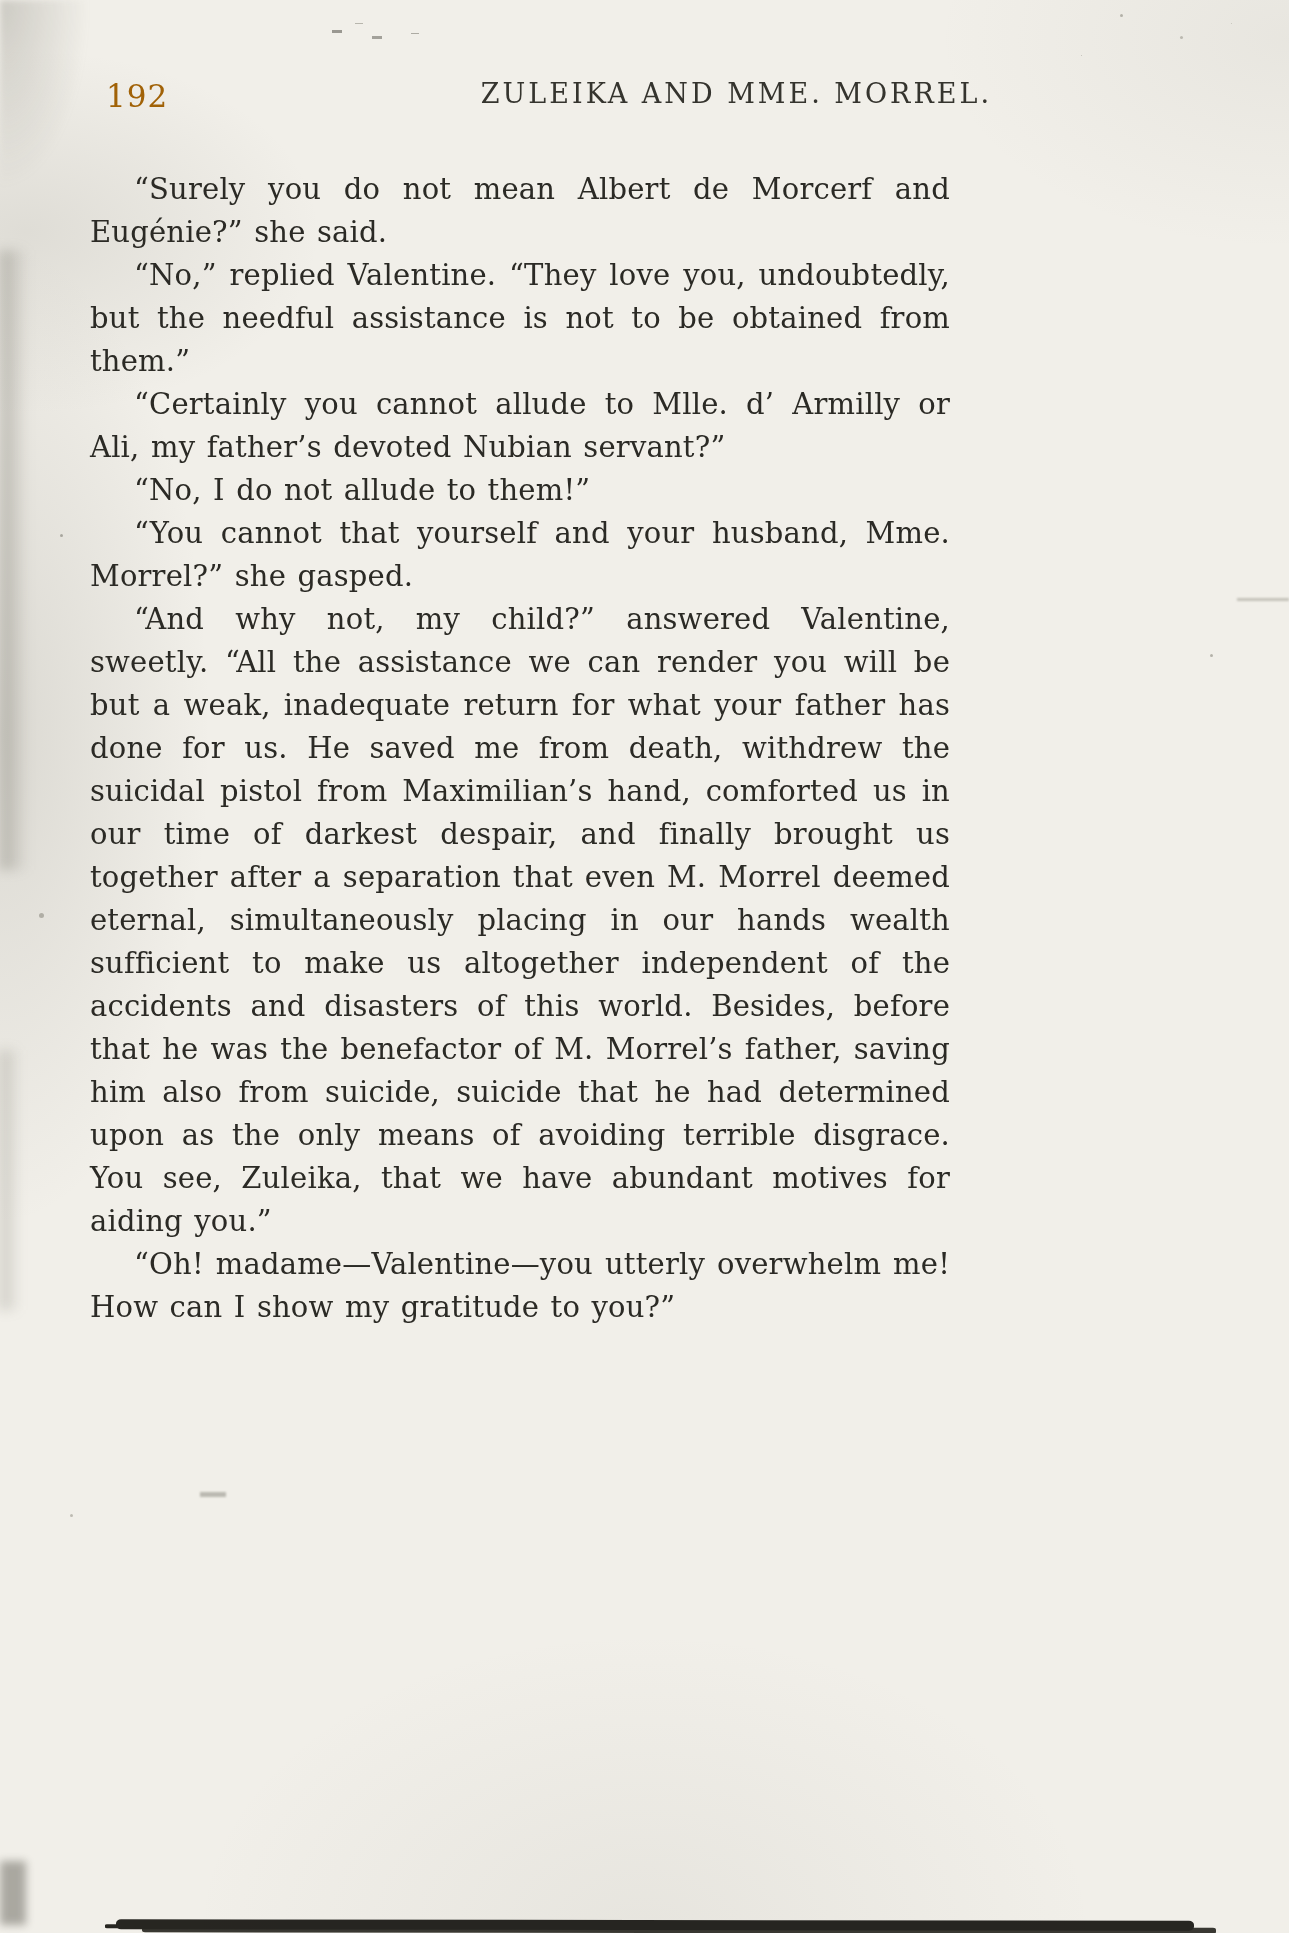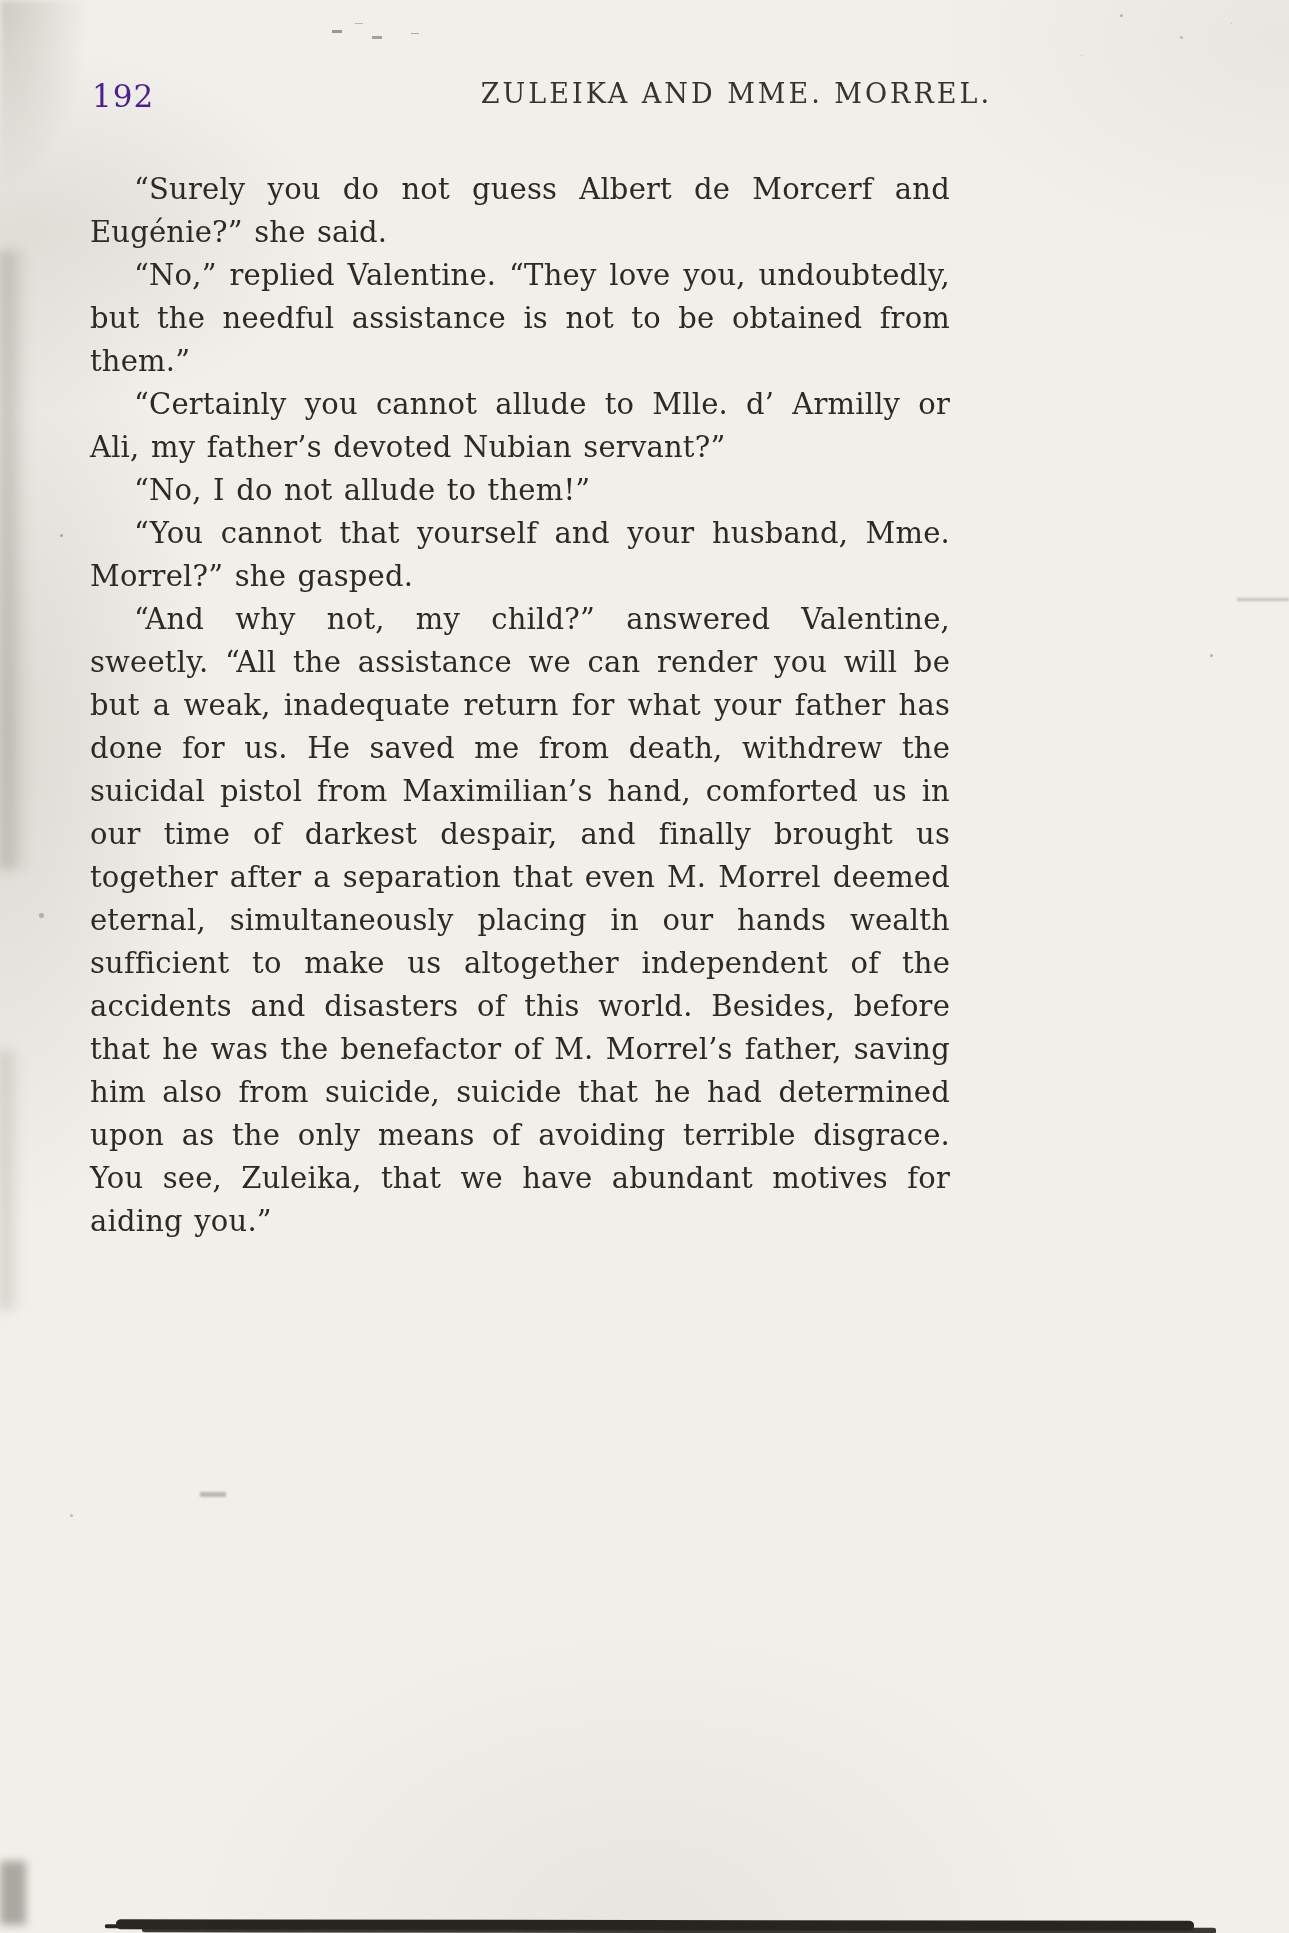--- a/index.html
+++ b/index.html
@@ -28,25 +28,25 @@
     top: 78px;
     width: 860px;
   }
 
   .running-head {
     position: relative;
     height: 46px;
   }
   .page-number {
     position: absolute;
-    left: 2px;
+    left: 16px;
     top: 0;
     font-size: 31px;
     letter-spacing: 1px;
-    color: #4c1d95;
+    color: #a16207;
     text-align: right;
   }
   .head-title {
     display: block;
     text-align: right;
     transform: translateX(42px);
     font-size: 27px;
     letter-spacing: 3px;
     color: #35342e;
     white-space: nowrap;
@@ -189,20 +189,21 @@
 <div class="blot-bottom-left"></div>
 <div class="scan-band"></div>
 
 <div class="page-column">
   <div class="running-head">
     <span class="page-number">192</span>
     <span class="head-title">ZULEIKA AND MME. MORREL.</span>
   </div>
 
   <div class="page-body">
-      <p class="para">“Surely you do not guess Albert de Morcerf and Eugénie?” she said.</p>
+      <p class="para">“Surely you do not mean Albert de Morcerf and Eugénie?” she said.</p>
       <p class="para">“No,” replied Valentine. “They love you, undoubtedly, but the needful assistance is not to be obtained from them.”</p>
       <p class="para">“Certainly you cannot allude to Mlle. d’ Armilly or Ali, my father’s devoted Nubian servant?”</p>
       <p class="para">“No, I do not allude to them!”</p>
       <p class="para">“You cannot that yourself and your husband, Mme. Morrel?” she gasped.</p>
       <p class="para">“And why not, my child?” answered Valentine, sweetly. “All the assistance we can render you will be but a weak, inadequate return for what your father has done for us. He saved me from death, withdrew the suicidal pistol from Maximilian’s hand, comforted us in our time of darkest despair, and finally brought us together after a separation that even M. Morrel deemed eternal, simultaneously placing in our hands wealth sufficient to make us altogether independent of the accidents and disasters of this world. Besides, before that he was the benefactor of M. Morrel’s father, saving him also from suicide, suicide that he had determined upon as the only means of avoiding terrible disgrace. You see, Zuleika, that we have abundant motives for aiding you.”</p>
+      <p class="para">“Oh! madame—Valentine—you utterly overwhelm me! How can I show my gratitude to you?”</p>
     </div>
 </div>
 
 </body></html>

